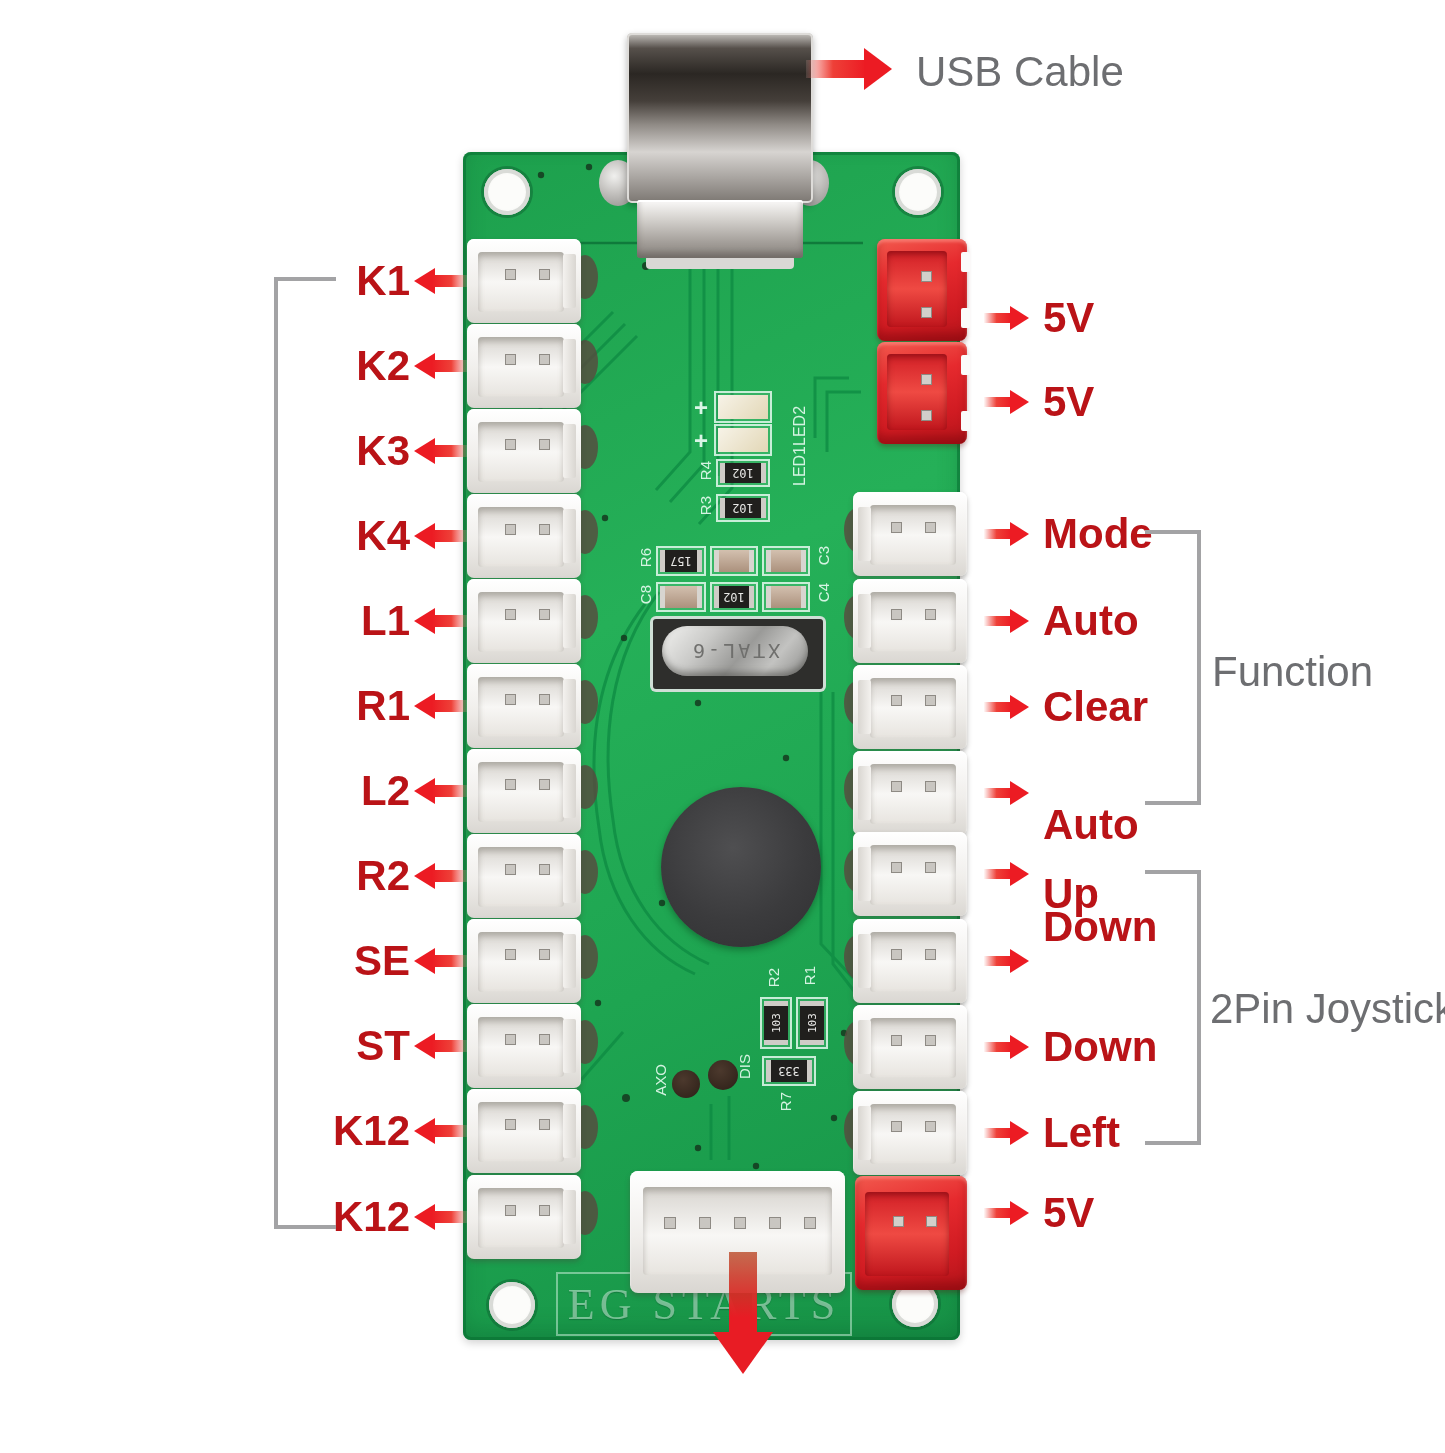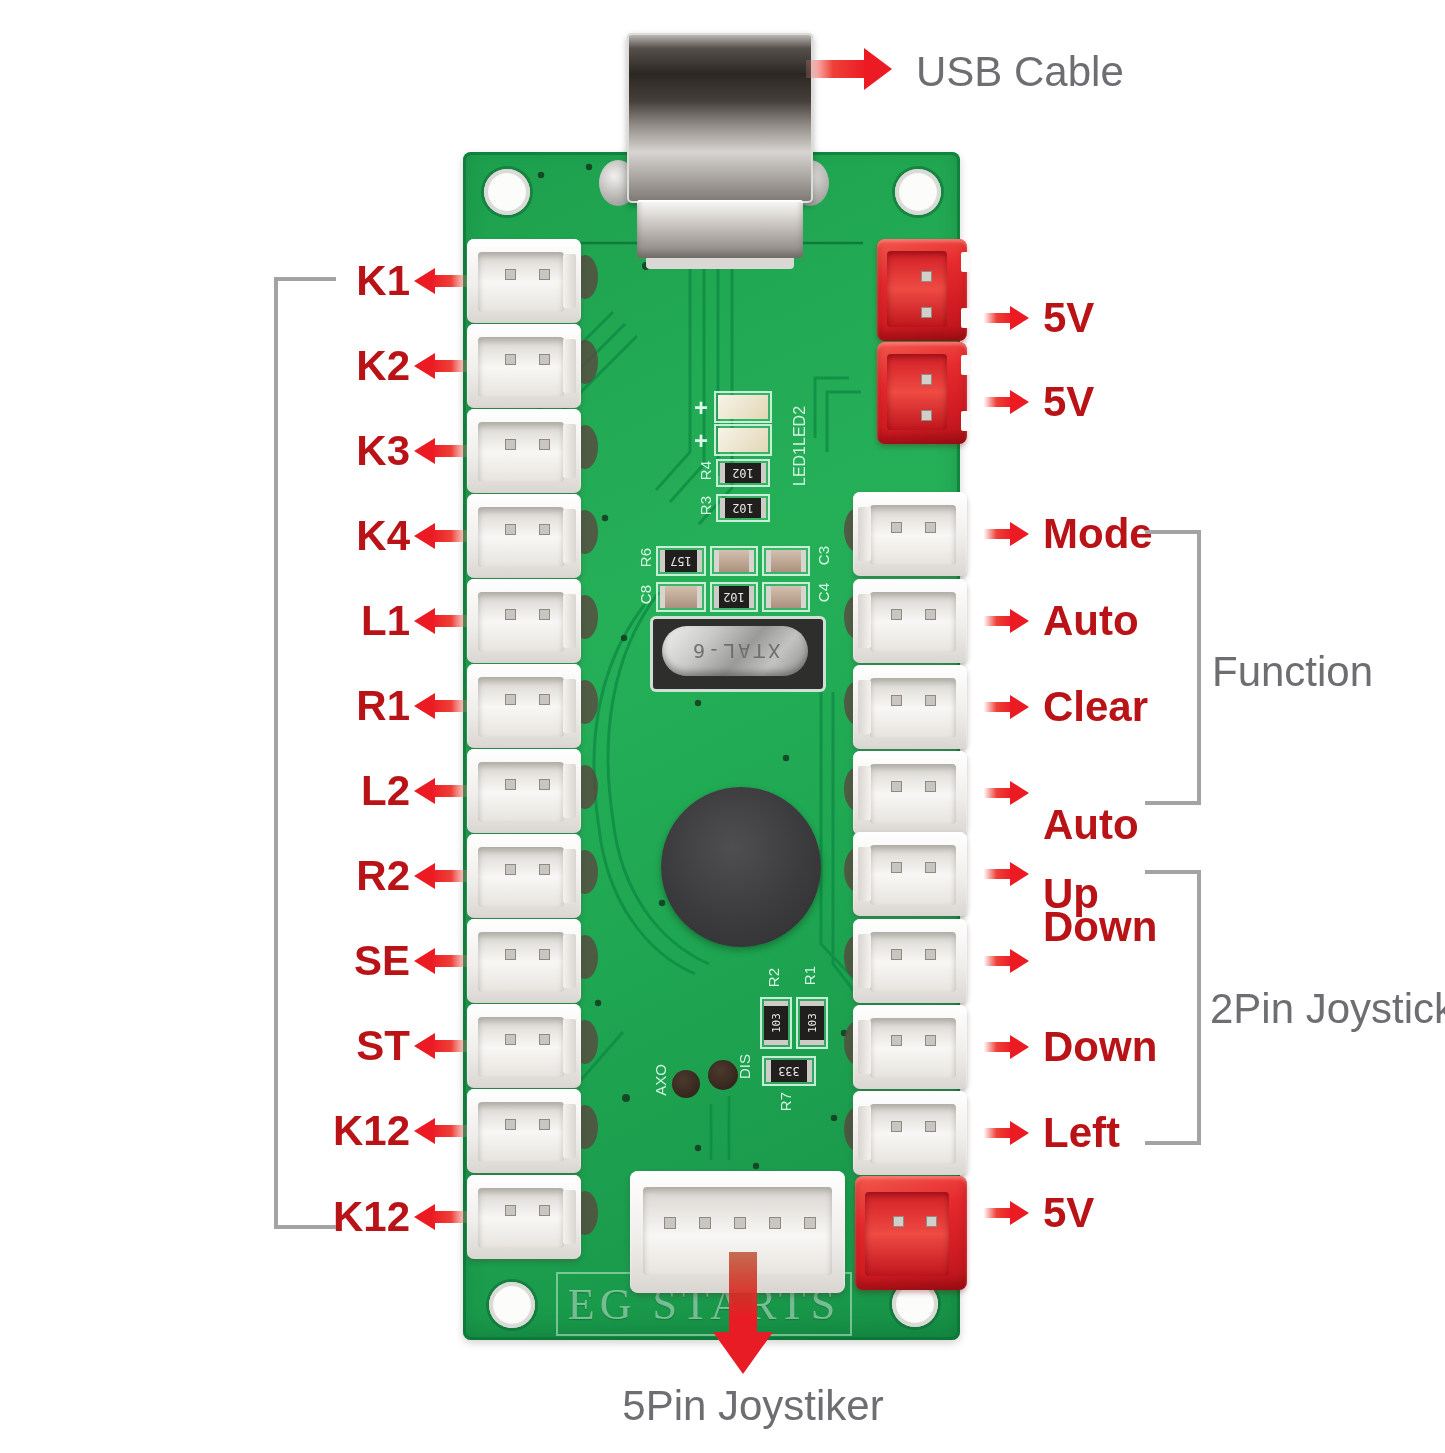--- a/index.html
+++ b/index.html
@@ -563,15 +563,14 @@
 
   <div class="brk brkR" style="left:1145px;top:530px;width:52px;height:267px;"></div>
   <div class="glab" style="left:1212px;top:649px;">Function</div>
   <div class="brk brkR" style="left:1145px;top:870px;width:52px;height:267px;"></div>
   <div class="glab" style="left:1210px;top:986px;">2Pin Joystick</div>
 
   <div class="arrDown">
       <i class="sh"></i>
       <i class="hd"></i>
     </div>
-  <div class="glab" style="left:563px;top:1383px;width:380px;text-align:center;">5Pin Joystiker</div>
 
 </div>
 
 </body></html>

